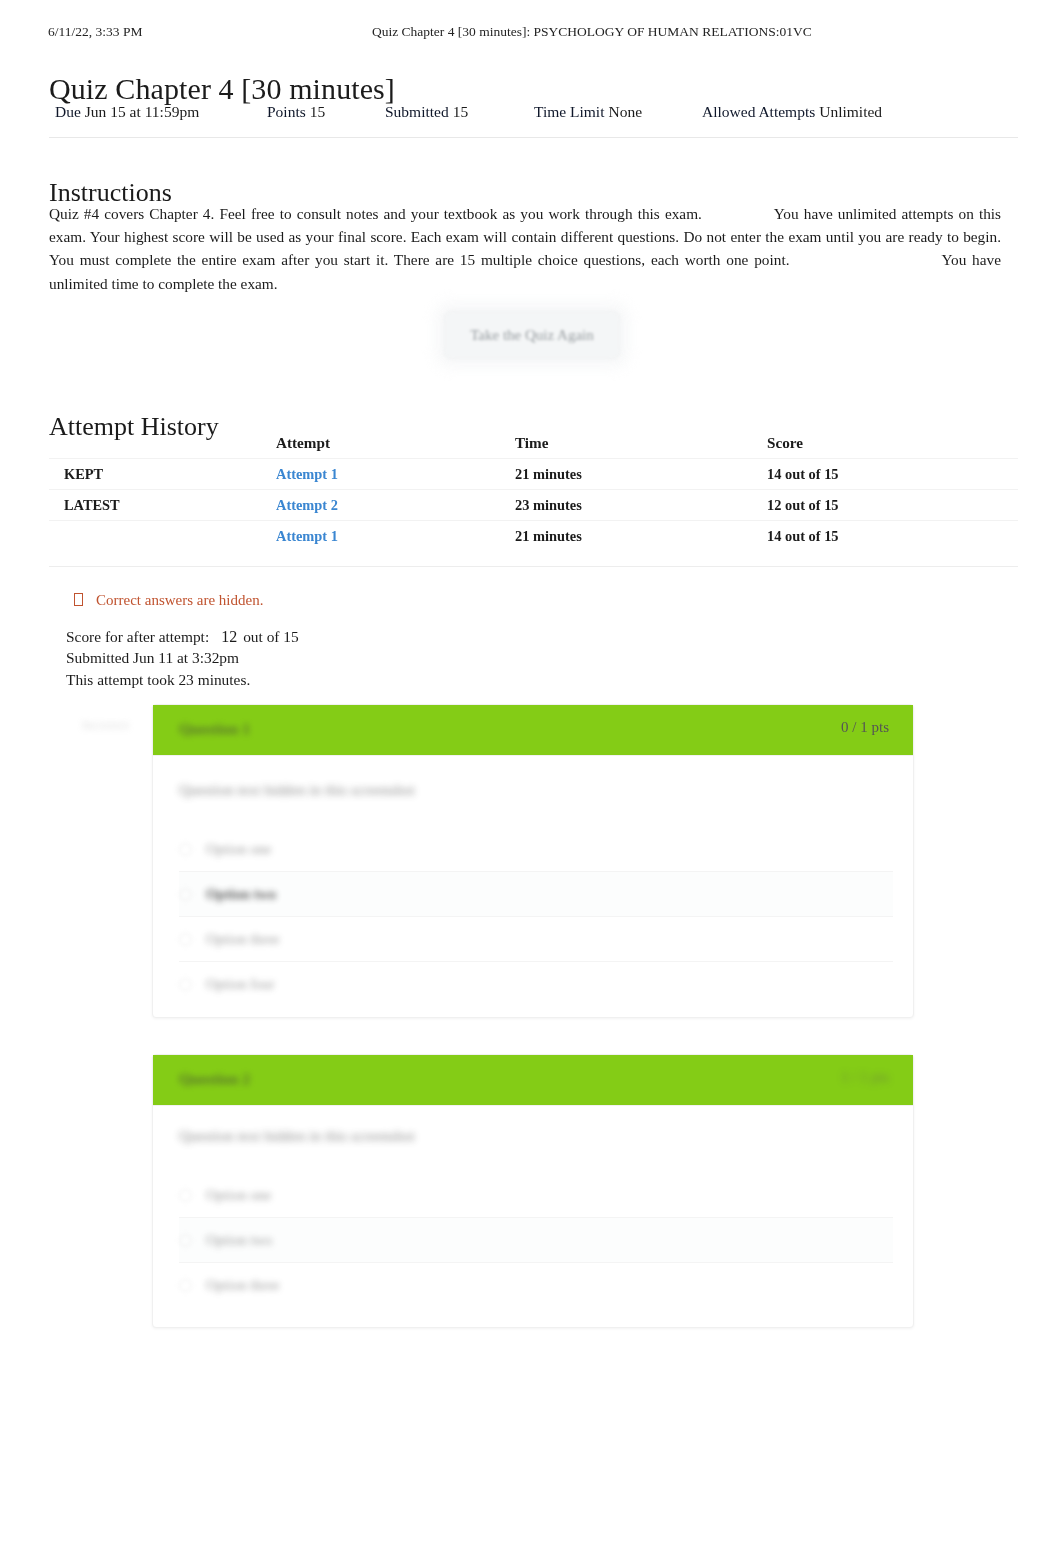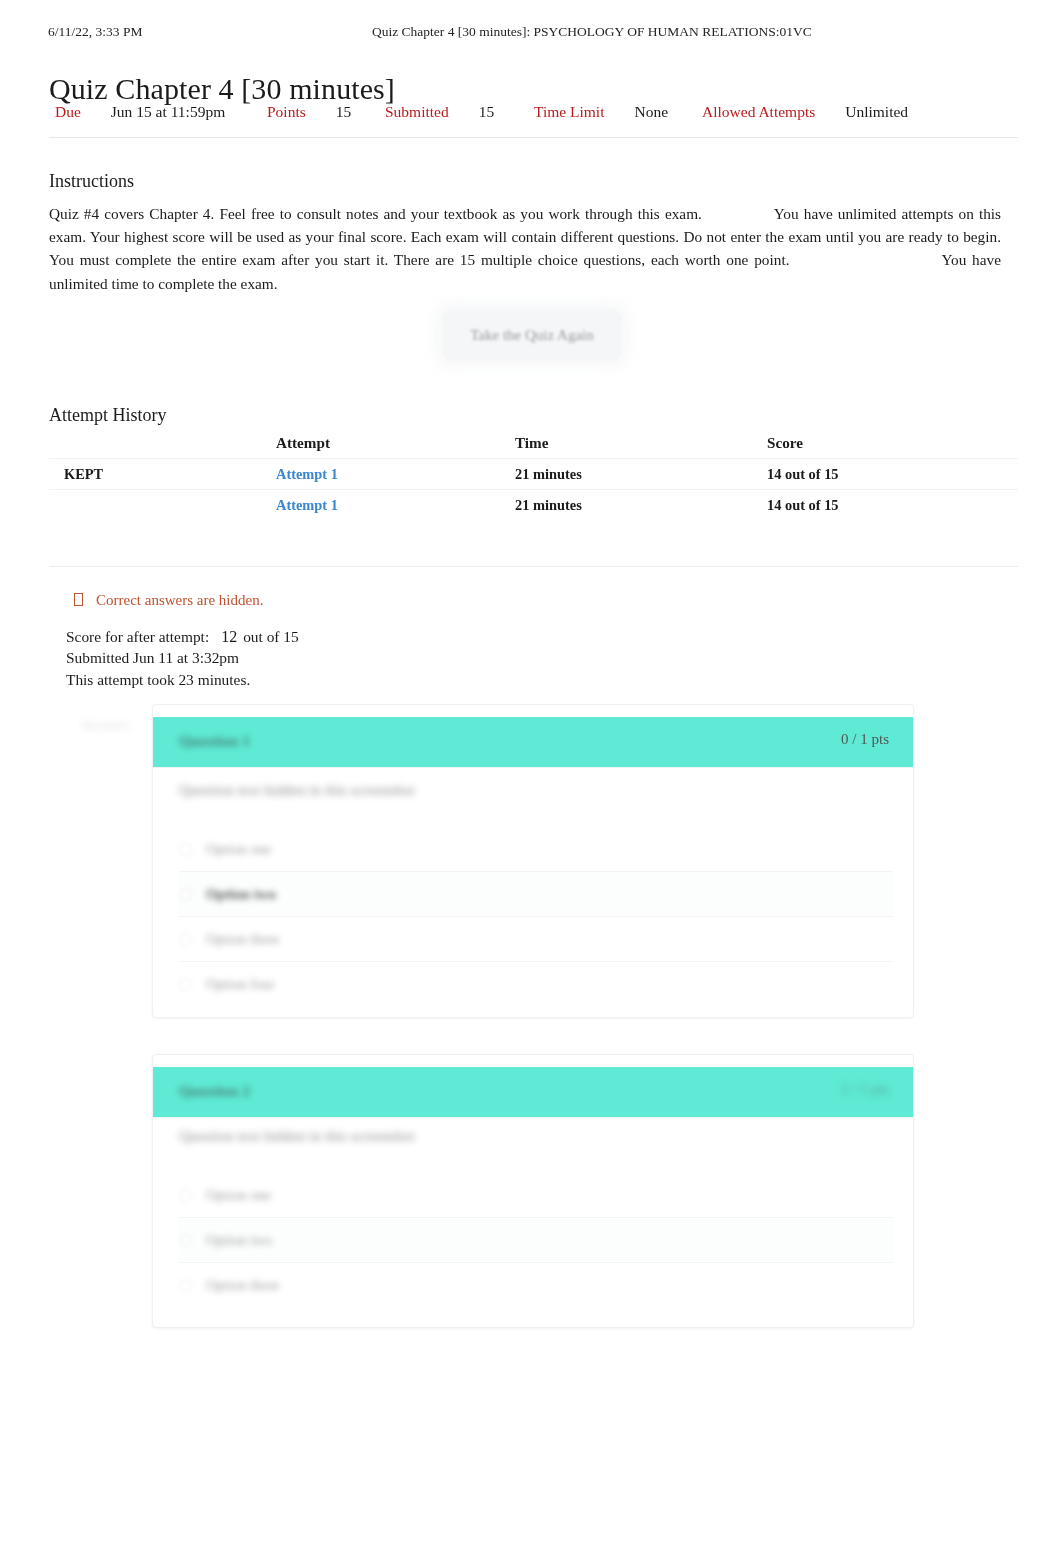--- a/index.html
+++ b/index.html
@@ -55,42 +55,42 @@
   .meta-row {
     position: absolute;
     left: 49px;
     top: 103px;
     width: 969px;
     height: 22px;
     font-size: 15.5px;
     color: #1b1b1b;
   }
   .meta-row .mi { position: absolute; top: 0; white-space: nowrap; }
-  .meta-row .mi .lbl { color: #b91c1c; }
-  .meta-row .mi .val { color: #1b1b1b; margin-left: 30px; }
+  .meta-row .mi .lbl { color: #0f172a; }
+  .meta-row .mi .val { color: #1b1b1b; margin-left: 4px; }
   .mi-due   { left: 6px; }
   .mi-points{ left: 218px; }
   .mi-qs    { left: 336px; }
   .mi-tl    { left: 485px; }
   .mi-aa    { left: 653px; }
 
   .meta-divider {
     position: absolute;
     left: 49px;
     top: 137px;
     width: 969px;
     height: 1px;
     background: #e8e8e8;
   }
 
   
   .section-heading {
     position: absolute;
     left: 49px;
-    font-size: 18px;
+    font-size: 26px;
     font-weight: normal;
     color: #1b1b1b;
     white-space: nowrap;
   }
   #instructions-heading { top: 156px; }
   #attempt-history-heading { top: 390px; }
 
   
   .instructions-body {
     position: absolute;
@@ -204,25 +204,25 @@
     background: #ffffff;
     border: 1px solid #f0f0f0;
     border-radius: 4px;
     box-shadow: 0 1px 3px rgba(0,0,0,0.05);
   }
   #question-card-1 { left: 152px; top: 704px; width: 760px; height: 312px; }
   #question-card-2 { left: 152px; top: 1054px; width: 760px; height: 272px; }
 
   .q-header {
     position: absolute;
-    left: 0; top: 12px;
+    left: 0; top: 0;
     width: 100%;
     height: 50px;
     border-bottom: 1px solid #f1f1f1;
-    background: #5eead4;
+    background: #84cc16;
   }
   .q-title {
     position: absolute;
     left: 26px;
     top: 15px;
     font-size: 15.5px;
     font-weight: bold;
     color: #3c3c3c;
     white-space: nowrap;
     filter: blur(3.4px);
@@ -346,20 +346,26 @@
     </tr>
   </thead>
   <tbody>
     <tr>
       <td class="col-flag">KEPT</td>
       <td class="col-attempt"><span class="attempt-link">Attempt 1</span></td>
       <td class="col-time">21 minutes</td>
       <td class="col-score">14 out of 15</td>
     </tr>
     <tr>
+      <td class="col-flag">LATEST</td>
+      <td class="col-attempt"><span class="attempt-link">Attempt 2</span></td>
+      <td class="col-time">23 minutes</td>
+      <td class="col-score">12 out of 15</td>
+    </tr>
+    <tr>
       <td class="col-flag"></td>
       <td class="col-attempt"><span class="attempt-link">Attempt 1</span></td>
       <td class="col-time">21 minutes</td>
       <td class="col-score">14 out of 15</td>
     </tr>
   </tbody>
 </table>
 <div class="table-bottom-rule"></div>
 
 <div class="hidden-notice">

